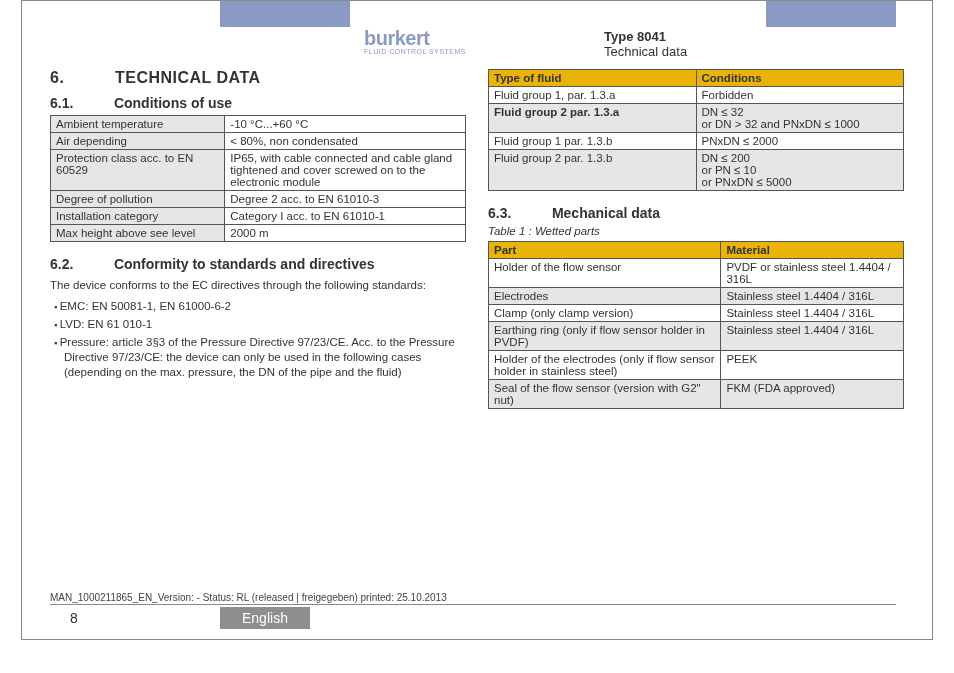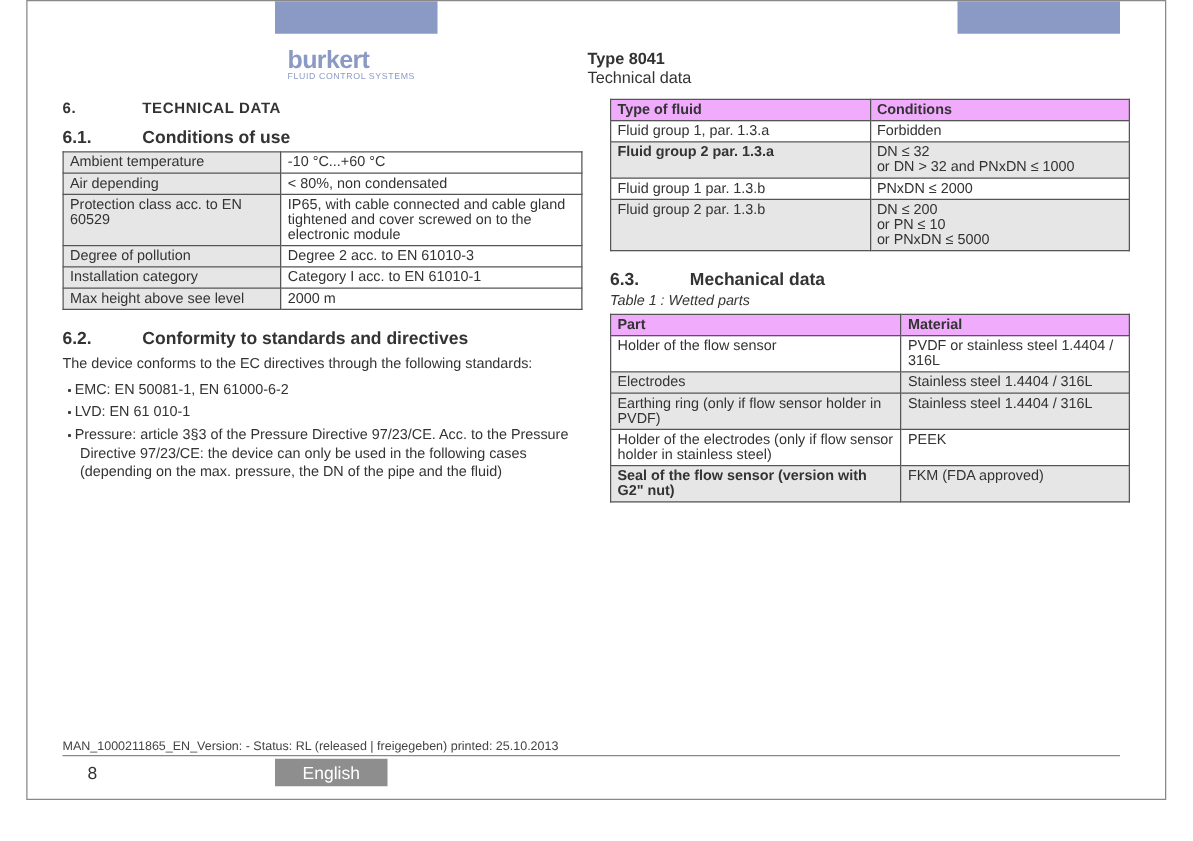--- a/index.html
+++ b/index.html
@@ -30,22 +30,21 @@
   .tab {
     background: #8a9ac4;
     height: 26px;
     width: 130px;
     margin-top: 0;
   }
   .tab-left { margin-left: 170px; }
   .tab-right { margin-right: 8px; }
   .header-row {
     display: flex;
-    justify-content: flex-start;
-    margin-top: 10px;
+    justify-content: flex-end;
     margin-bottom: 10px;
   }
   .logo-area {
     width: 420px;
     text-align: left;
     padding-left: 180px;
   }
   .logo-brand {
     color: #8a9ac4;
     font-weight: bold;
@@ -73,21 +72,21 @@
   }
   .columns {
     display: flex;
     gap: 22px;
     margin-top: 6px;
   }
   .col {
     width: 418px;
   }
   h1.section {
-    font-size: 12px;
+    font-size: 16px;
     font-weight: bold;
     letter-spacing: 0.5px;
     margin-bottom: 4px;
   }
   h1.section .num { display:inline-block; width: 60px; }
   h2.sub {
     font-size: 14px;
     font-weight: bold;
     margin: 8px 0 4px 0;
   }
@@ -97,21 +96,21 @@
     border-collapse: collapse;
     width: 100%;
     font-size: 11.5px;
   }
   td, th {
     border: 1px solid #555;
     padding: 2px 5px;
     text-align: left;
     vertical-align: top;
   }
-  th { background: #f0abfc; font-weight: bold; }
+  th { background: #eab308; font-weight: bold; }
   .para { margin: 6px 0; font-size: 11.5px; line-height: 1.3; }
   ul.bullets { list-style: none; padding-left: 14px; }
   ul.bullets li { text-indent: -10px; margin-bottom: 3px; font-size: 11.5px; line-height:1.3; }
   ul.bullets li::before { content: "▪ "; font-size: 9px; }
   .table-caption { font-style: italic; font-size: 11.5px; margin: 4px 0; }
   .footer {
     position: absolute;
     bottom: 10px;
     left: 28px;
     right: 36px;
@@ -260,29 +259,33 @@
         <tbody id="wetted-body">
             <tr>
               <td>Holder of the flow sensor</td>
               <td>PVDF or stainless steel 1.4404 / 316L</td>
             </tr>
             <tr>
               <td style="background: rgb(230, 230, 230);">Electrodes</td>
               <td style="background: rgb(230, 230, 230);">Stainless steel 1.4404 / 316L</td>
             </tr>
             <tr>
+              <td>Clamp (only clamp version)</td>
+              <td>Stainless steel 1.4404 / 316L</td>
+            </tr>
+            <tr>
               <td style="background: rgb(230, 230, 230);">Earthing ring (only if flow sensor holder in PVDF)</td>
               <td style="background: rgb(230, 230, 230);">Stainless steel 1.4404 / 316L</td>
             </tr>
             <tr>
               <td>Holder of the electrodes (only if flow sensor holder in stainless steel)</td>
               <td>PEEK</td>
             </tr>
             <tr>
-              <td style="background: rgb(230, 230, 230); font-weight: bold;">Seal of the flow sensor (version with G2" nut)</td>
+              <td style="background: rgb(230, 230, 230);">Seal of the flow sensor (version with G2" nut)</td>
               <td style="background: rgb(230, 230, 230);">FKM (FDA approved)</td>
             </tr>
           </tbody>
       </table>
 
     </div>
   </div>
 
   <div class="footer">
     <div class="footer-meta">MAN_1000211865_EN_Version: - Status: RL (released | freigegeben)  printed: 25.10.2013</div>

